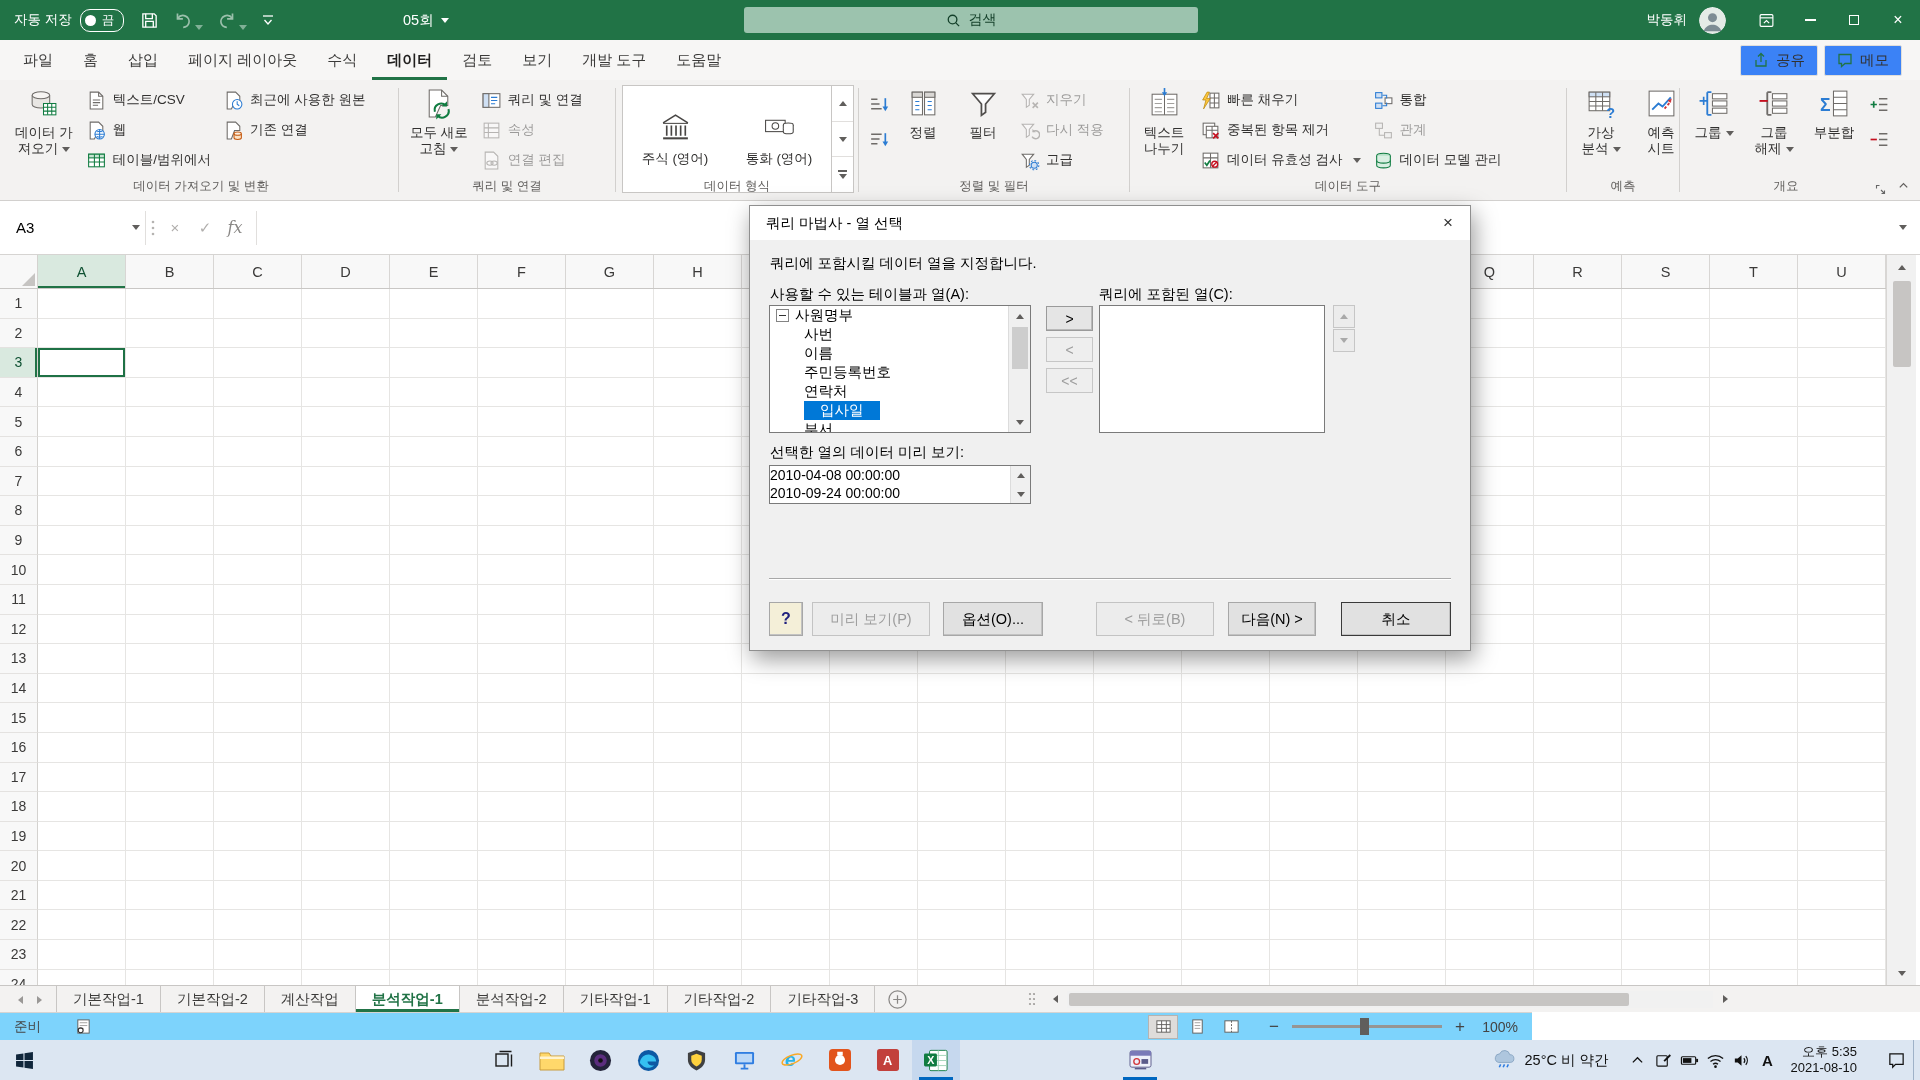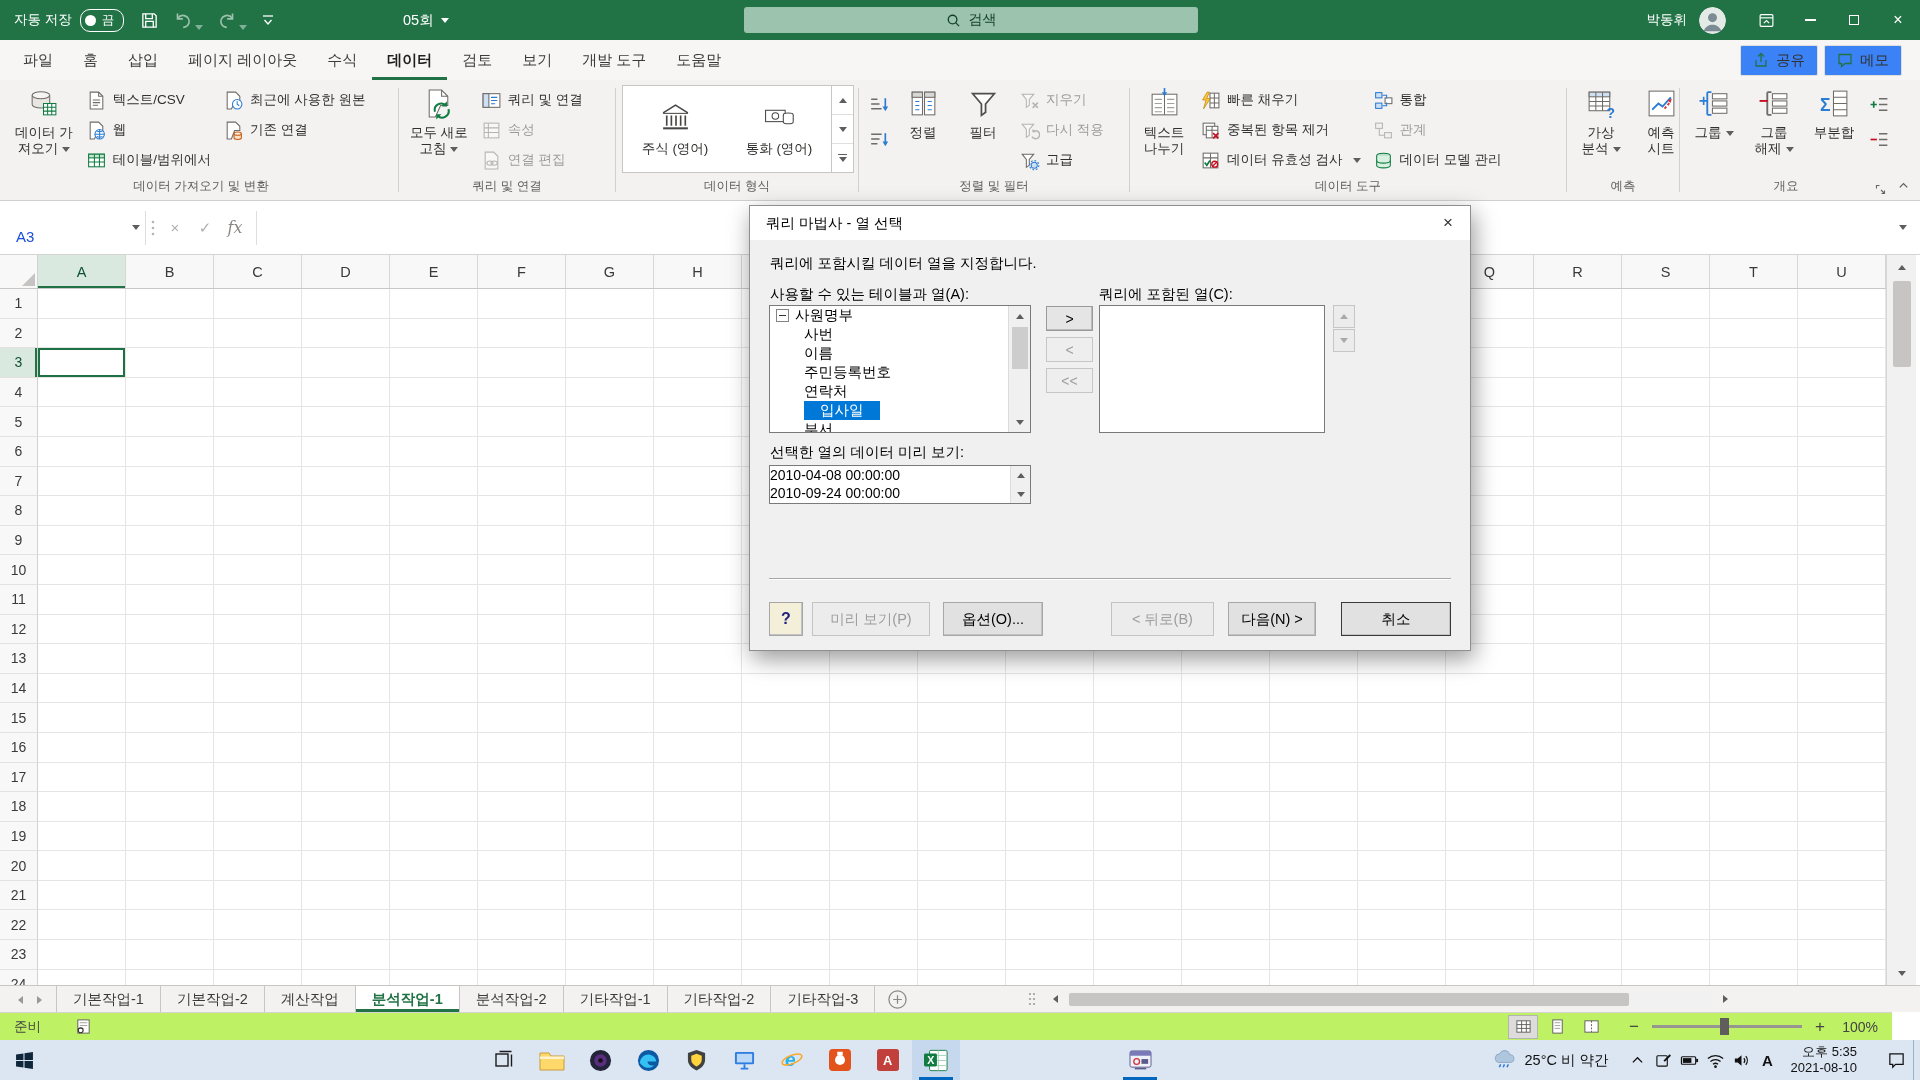--- a/index.html
+++ b/index.html
@@ -44,38 +44,38 @@
   .rb-label{position:absolute;bottom:5px;left:0;right:0;text-align:center;font-size:12.5px;color:#605e5c;white-space:nowrap}
   .rb-big{display:flex;flex-direction:column;align-items:center;min-width:56px;padding:3px 5px;text-align:center;font-size:13.5px;color:#323130;line-height:16px}
   .rb-big .ico32{margin-bottom:5px}
   .rb-big.disabled,.rb-small.disabled{opacity:.45}
   .ico32 svg{width:33px;height:33px}
   .ico20 svg{width:21px;height:21px}
   .rb-col{display:flex;flex-direction:column;justify-content:flex-start;gap:2px;padding-top:2px}
   .rb-small{display:flex;align-items:center;gap:6px;height:28px;font-size:13.5px;color:#323130;padding:0 4px;white-space:nowrap}
   .rb-iconcol{display:flex;flex-direction:column;gap:9px;padding-top:7px}
   .rb-iconbtn{width:26px;height:26px;display:flex;align-items:center;justify-content:center}
-  .rb-gallery{display:flex;background:#fff;border:1px solid #c8c6c4;height:88px;margin-top:1px}
+  .rb-gallery{display:flex;background:#fff;border:1px solid #c8c6c4;height:108px;margin-top:1px}
   .rb-galitem{width:104px;display:flex;flex-direction:column;align-items:center;justify-content:center;gap:6px;font-size:13.5px;color:#323130}
   .rb-galstrip{width:22px;border-left:1px solid #c8c6c4;display:flex;flex-direction:column}
   .galbtn{flex:1;display:flex;flex-direction:column;align-items:center;justify-content:center;border-bottom:1px solid #e1dfdd;gap:2px}
   .galbtn:last-child{border-bottom:none}
   .galbtn .bar{display:block;width:9px;height:1.5px;background:#605e5c}
   .chev{width:0;height:0;border-left:4.5px solid transparent;border-right:4.5px solid transparent;border-top:5px solid #605e5c;display:inline-block;margin-left:4px;vertical-align:middle}
   .tri{width:0;height:0;display:inline-block}
   .tri.up{border-left:4.5px solid transparent;border-right:4.5px solid transparent;border-bottom:5.5px solid #605e5c}
   .tri.down{border-left:4.5px solid transparent;border-right:4.5px solid transparent;border-top:5.5px solid #605e5c}
   .tri.left{border-top:4.5px solid transparent;border-bottom:4.5px solid transparent;border-right:5.5px solid #605e5c}
   .tri.right{border-top:4.5px solid transparent;border-bottom:4.5px solid transparent;border-left:5.5px solid #605e5c}
   .rb-launcher{position:absolute;right:4px;bottom:5px}
   .rb-collapse{position:absolute;right:10px;bottom:8px}
 
   
   .fbar{position:absolute;left:0;top:201px;width:1920px;height:54px;background:#fff;border-bottom:1px solid #d6d4d2;display:flex;align-items:center;font-size:15px}
-  .namebox{width:122px;height:34px;margin-left:4px;display:flex;align-items:flex-end;padding-left:12px;color:#1d4ed8}
+  .namebox{width:122px;height:34px;margin-left:4px;display:flex;align-items:center;padding-left:12px;color:#000000}
   .nb-chev{width:20px;height:34px;display:flex;align-items:center;justify-content:center;border-right:1px solid #e1dfdd}
   .fgrip{width:14px;display:flex;justify-content:center}
   .fbtn{width:30px;height:30px;display:flex;align-items:center;justify-content:center;color:#b0aeac;font-size:15px}
   .fx{font-family:"DejaVu Serif",serif;font-style:italic;color:#8a8886;font-size:16px}
   .finput{flex:1;height:34px;border-left:1px solid #e1dfdd;margin-left:6px}
   .fexp{width:34px;height:34px;display:flex;align-items:center;justify-content:center}
 
   
   .ghead{position:absolute;left:0;top:255px;width:1886px;height:34px;display:flex;background:#f8f8f8;border-bottom:1px solid #c9c7c5}
   .gcorner{flex:0 0 38px;border-right:1px solid #d4d2cf;position:relative;background:#f8f8f8}
@@ -98,21 +98,21 @@
   .stab{display:flex;align-items:center;padding:0 16px;color:#3b3a39;border-right:1px solid #c8c6c4;white-space:nowrap}
   .stab:first-of-type{border-left:1px solid #c8c6c4}
   .stab.active{background:#fff;color:#217346;font-weight:bold;box-shadow:inset 0 -3px 0 #217346}
   .addsheet{display:flex;align-items:center;margin-left:12px}
   .tgrip{display:flex;align-items:center;margin-left:120px}
   .hscroll{display:flex;align-items:center;margin-left:8px;flex:0 0 auto}
   .htrack{width:646px;height:17px;background:#f1f1f1;position:relative}
   .hthumb{position:absolute;left:2px;top:2px;width:560px;height:13px;background:#c7c5c3;border-radius:2px}
 
   
-  .statusbar{position:absolute;left:0;top:1012px;width:1892px;height:28px;background:#bef264;border-top:1px solid #d6d4d2;display:flex;align-items:center;font-size:13.5px;color:#444}
+  .statusbar{position:absolute;left:0;top:1012px;width:1532px;height:28px;background:#7dd3fc;border-top:1px solid #d6d4d2;display:flex;align-items:center;font-size:13.5px;color:#444}
   .st-ready{margin-left:14px}
   .st-macro{margin-left:34px}
   .st-right{margin-left:auto;display:flex;align-items:center;margin-right:14px;gap:4px}
   .viewbtn{width:30px;height:24px;display:flex;align-items:center;justify-content:center}
   .viewbtn.active{background:#dedcda;border:1px solid #b5b3b1}
   .zoomctl{display:flex;align-items:center;gap:10px;margin-left:16px}
   .zminus,.zplus{font-size:17px;color:#444;width:16px;text-align:center}
   .ztrack{width:150px;height:3px;background:#979593;position:relative}
   .zthumb{position:absolute;left:68px;top:-7px;width:9px;height:17px;background:#605e5c}
   .zlabel{width:46px;text-align:right;font-size:14px}
@@ -166,21 +166,21 @@
   .prev-scroll{position:absolute;right:0;top:0;bottom:0;width:20px;background:#f0f0f0;border-left:1px solid #dcdcdc;display:flex;flex-direction:column;justify-content:space-between}
   .prev-sbtn{height:18px;display:flex;align-items:center;justify-content:center}
   .dlg-sep{position:absolute;left:19px;right:19px;top:372px;height:0;border-top:1px solid #a8a8a8;border-bottom:1px solid #fff}
   .dlg-btnrow{position:absolute;left:19px;right:19px;top:396px;display:flex;align-items:center}
   .wbtn{height:34px;background:#e1e1e1;border:1px solid #a7a7a7;display:flex;align-items:center;justify-content:center;font-size:14.5px;box-shadow:inset -1px -1px 0 #c2c2c2}
   .wbtn.disabled{color:#9d9d9d;border-color:#c3c3c3;background:#ececec;box-shadow:none}
   .wbtn.default{border:1.5px solid #3a3a3a}
   .helpbtn{width:34px;font-weight:bold;color:#20207e;font-size:16px;background:#f4efd8}
   .b-preview{width:118px;margin-left:9px}
   .b-options{width:100px;margin-left:13px}
-  .b-back{width:103px;margin-left:auto}
+  .b-back{width:118px;margin-left:auto}
   .b-next{width:88px;margin-left:14px}
   .b-cancel{width:110px;margin-left:25px}
 </style>
 </head>
 <body>
 
 <div id="screen">
 
   <header class="titlebar">
     <div class="tb-left">

